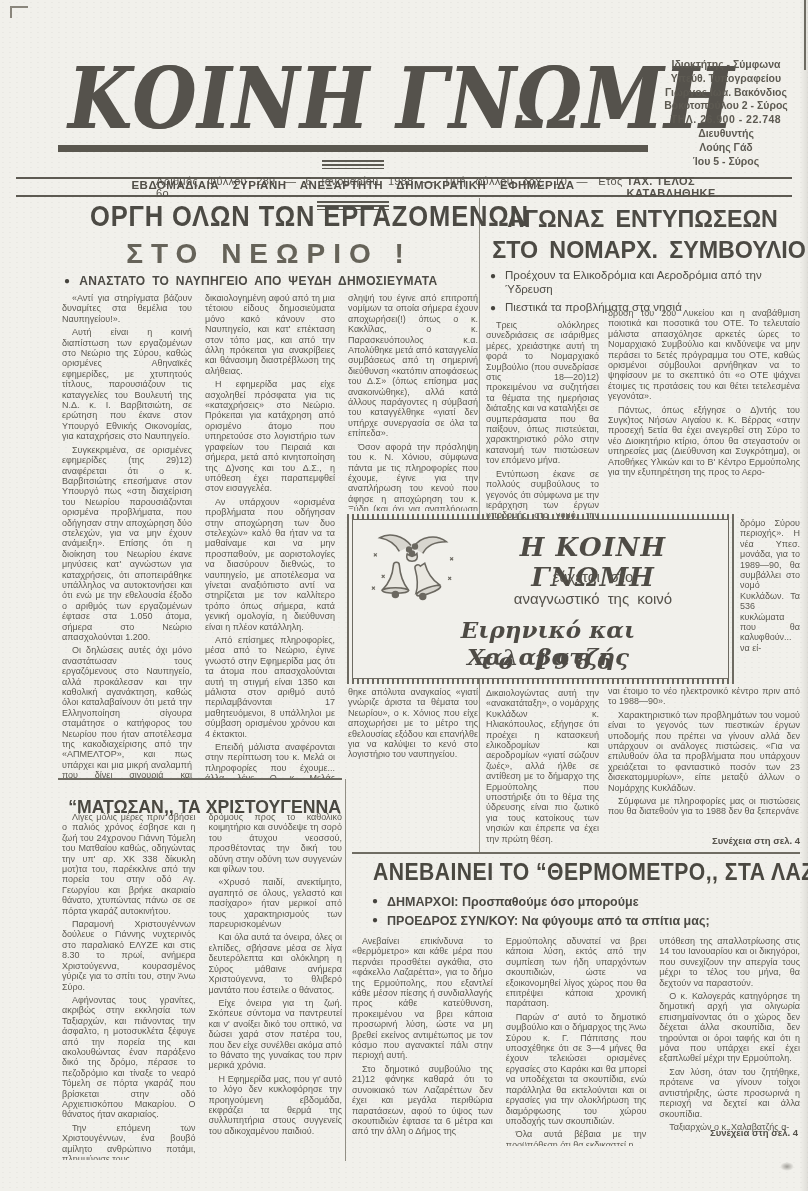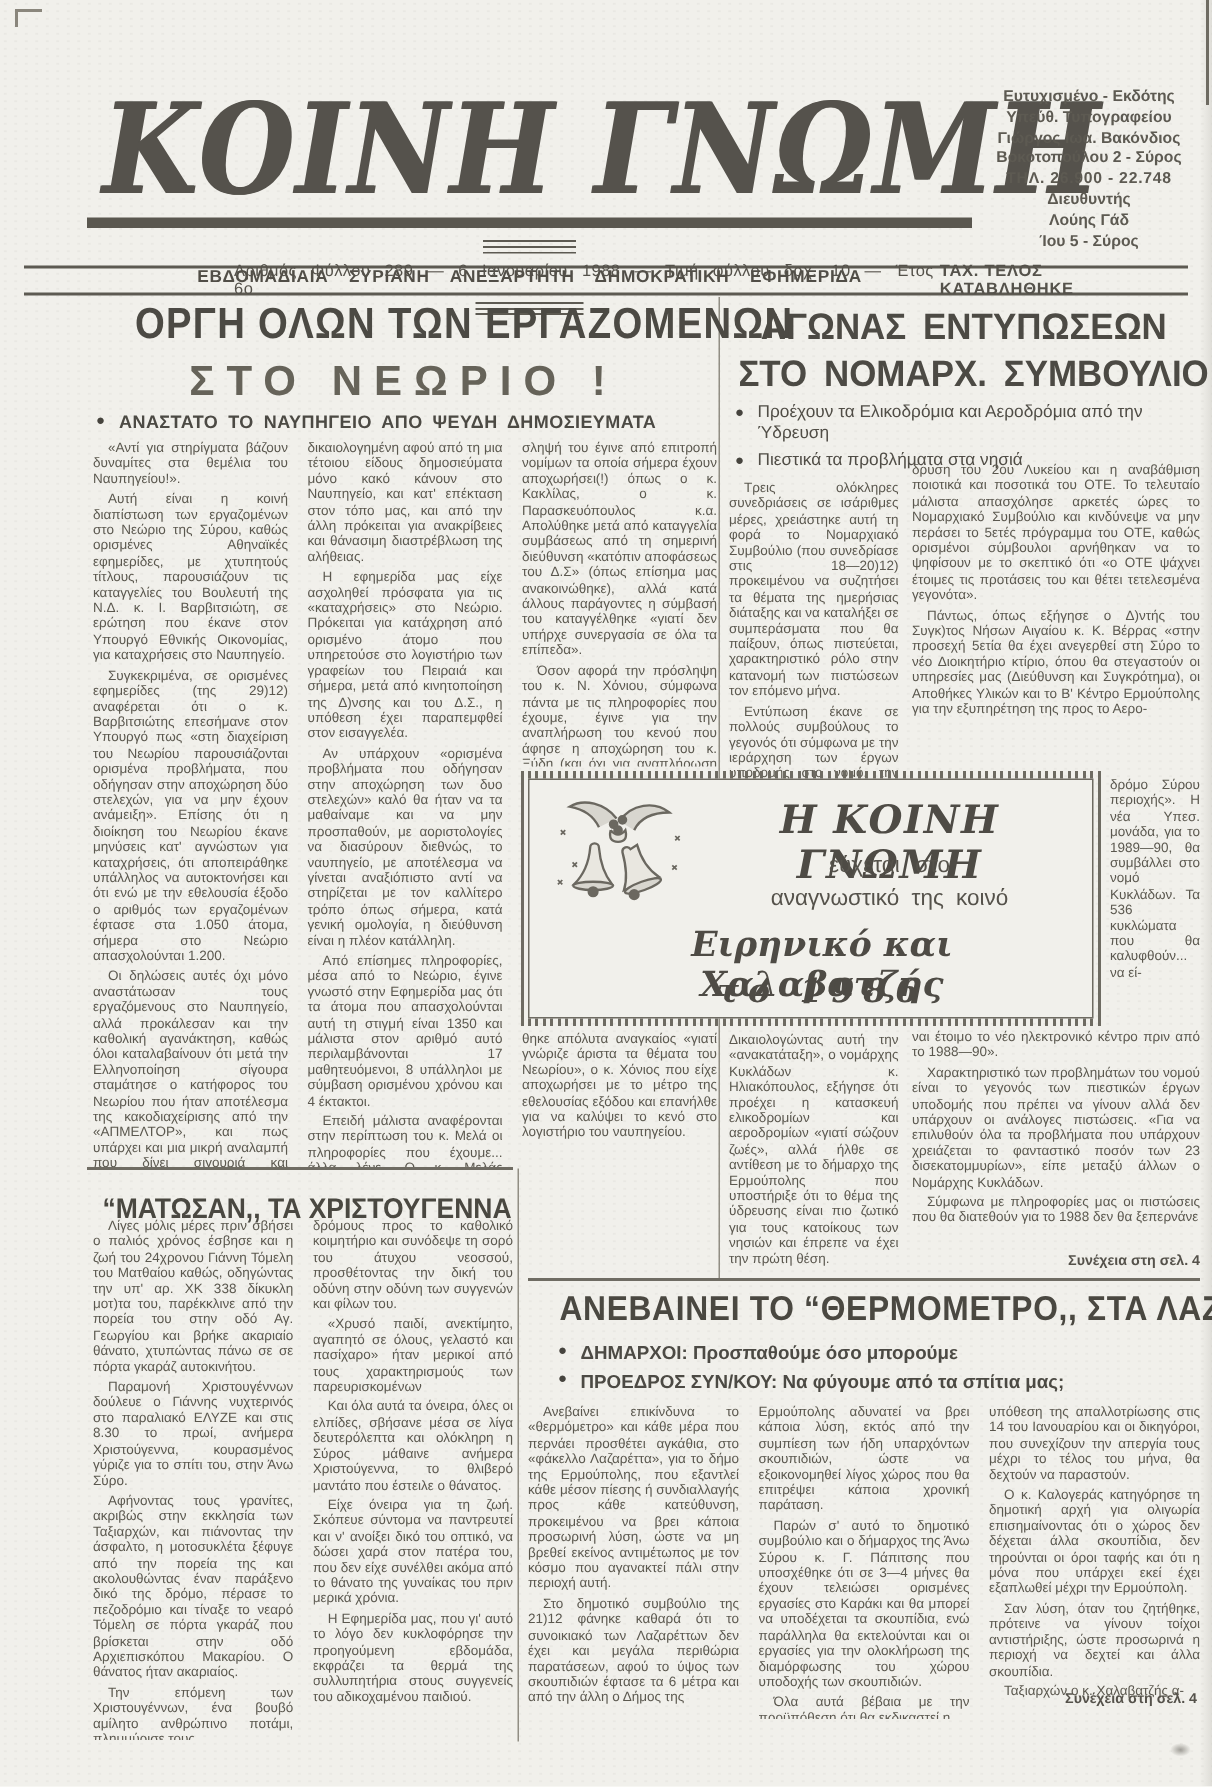--- a/index.html
+++ b/index.html
@@ -111,21 +111,21 @@
 
 <div class="page">
 
   <div class="corner-mark"></div>
   <div class="edge-right"></div>
   <div class="edge-shade"></div>
   <div class="smudge"></div>
 
   <div class="masthead-title">ΚΟΙΝΗ ΓΝΩΜΗ</div>
   <div class="publisher">
-    <div>Ευτυχισμένο - Εκδότης</div>
+    <div>Ιδιοκτήτης - Σύμφωνα</div>
     <div>Υπεύθ. Τυπογραφείου</div>
     <div>Γιώργος Ιωα. Βακόνδιος</div>
     <div>Βοκοτοπούλου 2 - Σύρος</div>
     <div>ΤΗΛ. 26.900 - 22.748</div>
     <div>Διευθυντής</div>
     <div>Λούης Γάδ</div>
     <div>Ίου 5 - Σύρος</div>
   </div>
   <div class="title-bar"></div>
   <div class="subtitle-row">

